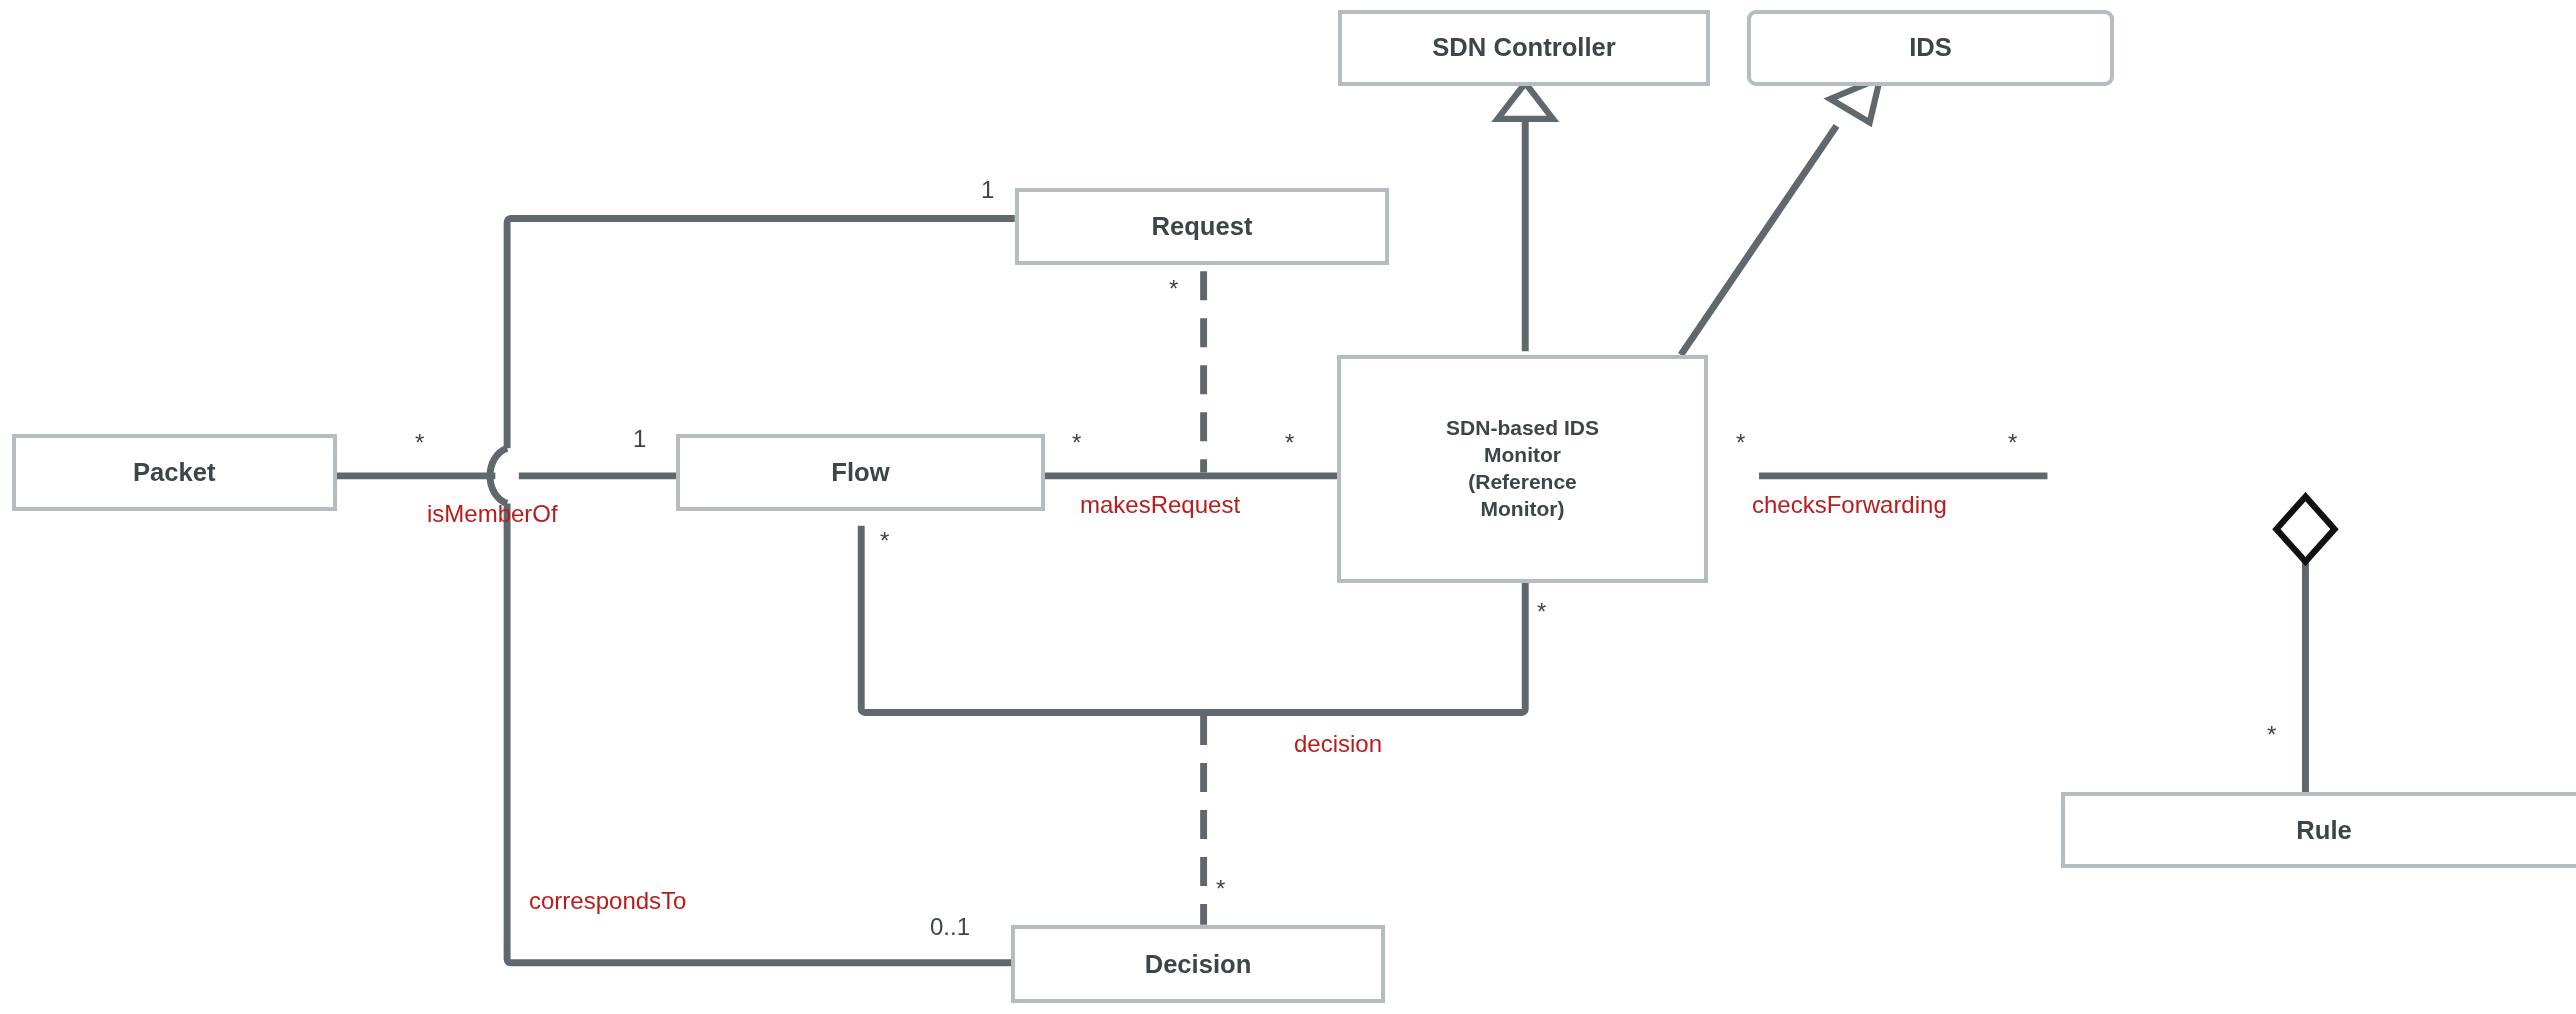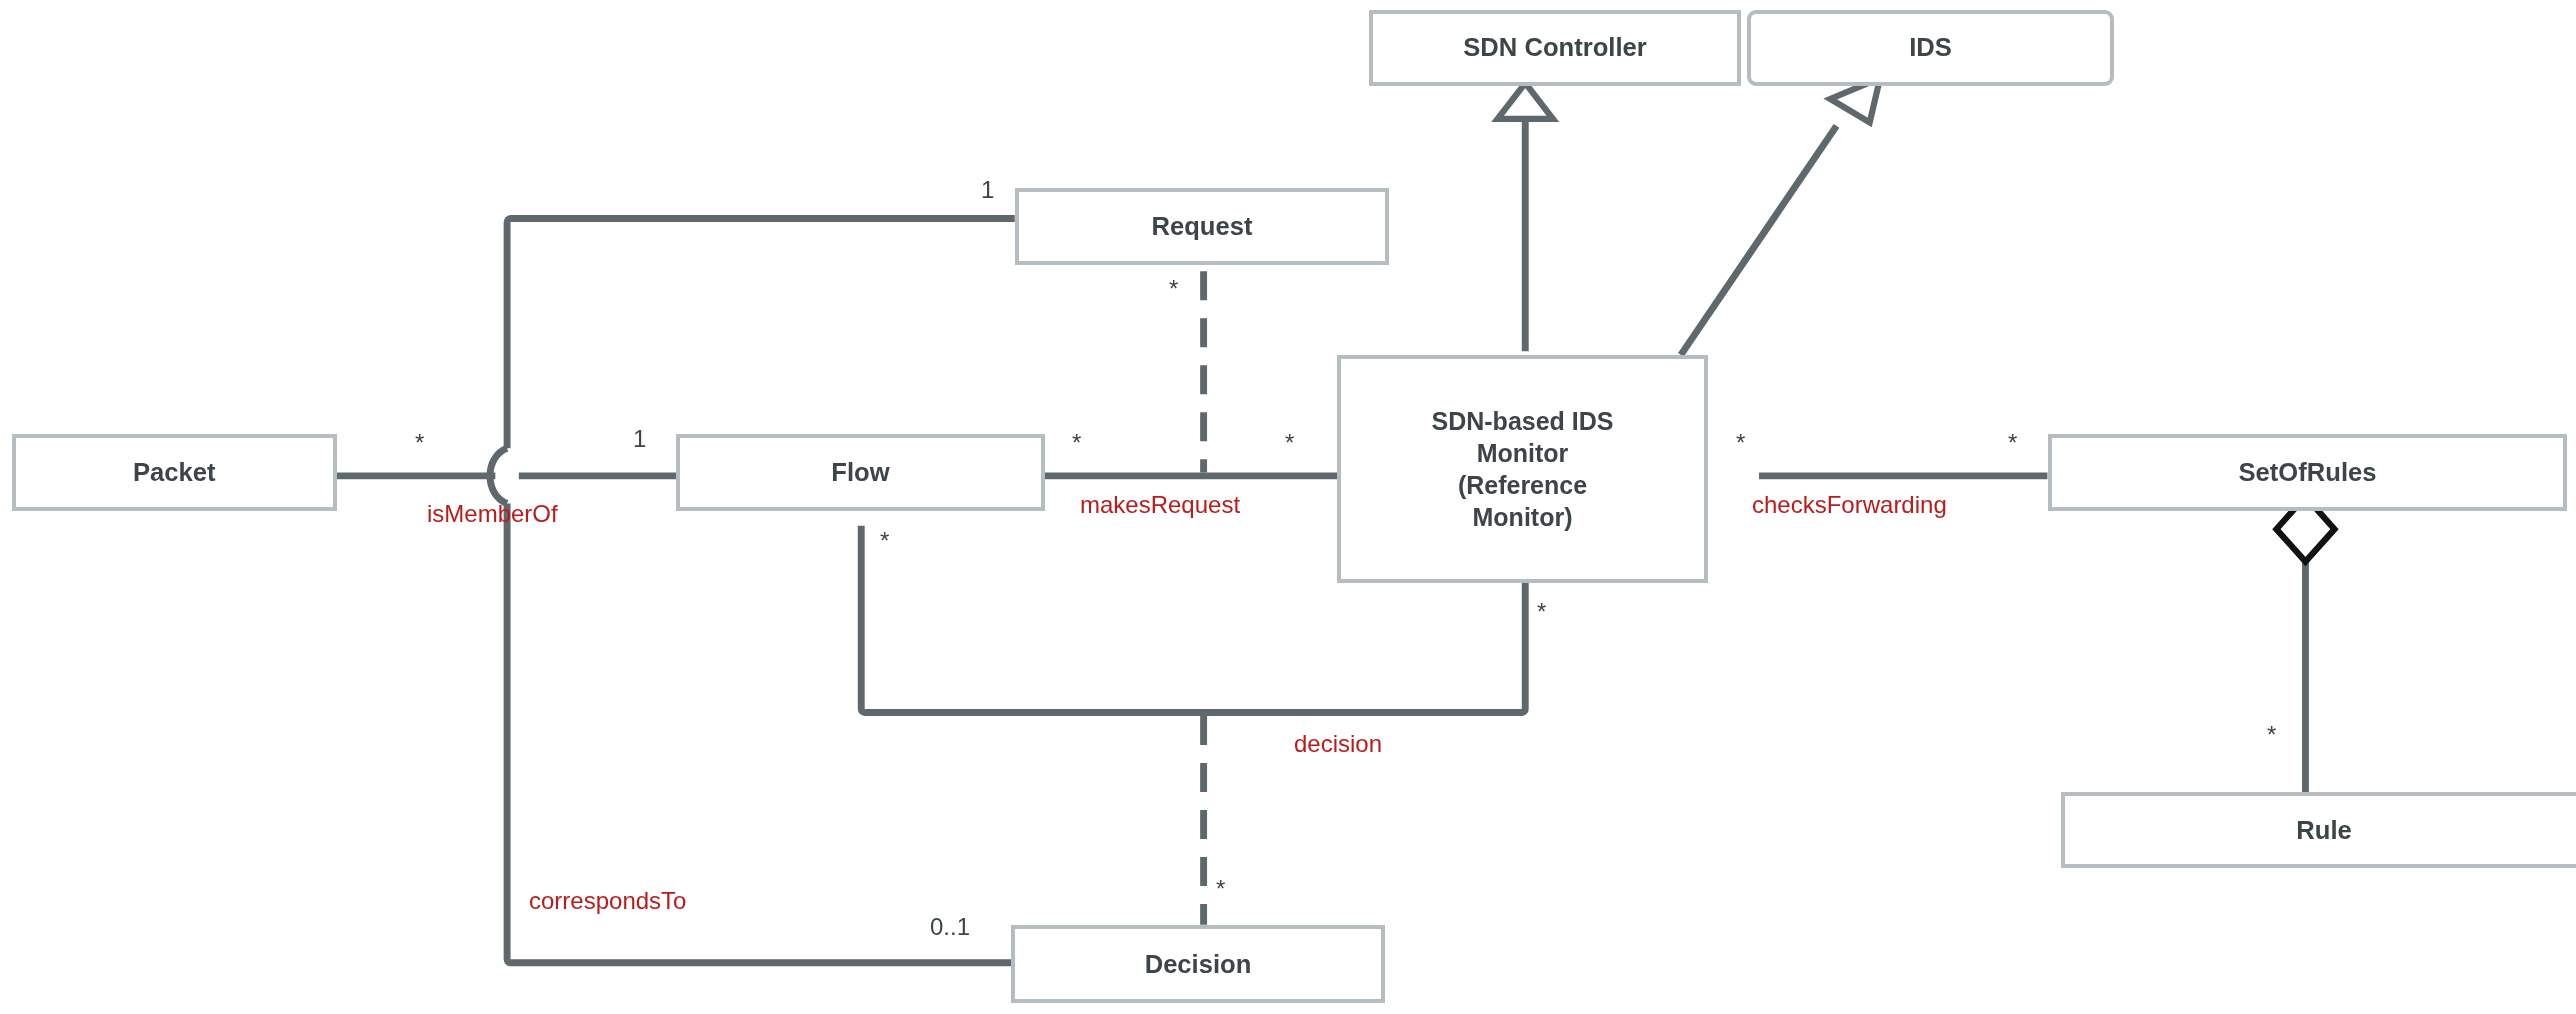--- a/index.html
+++ b/index.html
@@ -108,50 +108,47 @@
       <path d="M 2205,508 L 2205,150" stroke="#5f686c" stroke-width="10" fill="none"></path>
       <path d="M 2205,120 L 2245,172 L 2165,172 Z" fill="#ffffff" stroke="#5f686c" stroke-width="9" stroke-linejoin="miter"></path>
     </g>
 
     <g>
       <path d="M 2430,513 L 2655,182" stroke="#5f686c" stroke-width="10" fill="none"></path>
       <path d="M 2718,113 L 2703,177 L 2646,143 Z" fill="#ffffff" stroke="#5f686c" stroke-width="9" stroke-linejoin="miter"></path>
     </g>
   </svg>
 
-  <div class="uml-class" style="left:1338px; top:9.7px; width:372px; height:76px;margin-left:31px;">
+  <div class="uml-class" style="left:1338px; top:9.7px; width:372px; height:76px;">
     <span class="cname">SDN Controller</span>
   </div>
 
   <div class="uml-class" style="left:1747px; top:9.7px; width:367px; height:76px;border-radius:9px;">
     <span class="cname">IDS</span>
   </div>
 
   <div class="uml-class" style="left:11.8px; top:434px; width:325px; height:77px;">
     <span class="cname">Packet</span>
   </div>
 
   <div class="uml-class" style="left:1015px; top:188px; width:374px; height:77px;">
     <span class="cname">Request</span>
   </div>
 
   <div class="uml-class" style="left:676px; top:434px; width:369px; height:77px;">
     <span class="cname">Flow</span>
   </div>
 
-  <div class="uml-class" style="left:1337px; top:355px; width:371px; height:228px; font-size:25px;">
+  <div class="uml-class" style="left:1337px; top:355px; width:371px; height:228px; font-size:21px;">
     <span class="cname">SDN-based IDS
 Monitor
 (Reference
 Monitor)</span>
   </div>
 
-  <div class="uml-class" style="left:2048px; top:434px; width:519px; height:77px;">
-    <span class="cname">SetOfRules</span>
-  </div>
 
   <div class="uml-class" style="left:2041px; top:792px; width:526px; height:76px;margin-left:20px;">
     <span class="cname">Rule</span>
   </div>
 
   <div class="uml-class" style="left:1011px; top:925px; width:374px; height:78px;">
     <span class="cname">Decision</span>
   </div>
 
   <div class="edge-label" style="left:427px; top:500px;">isMemberOf</div>

